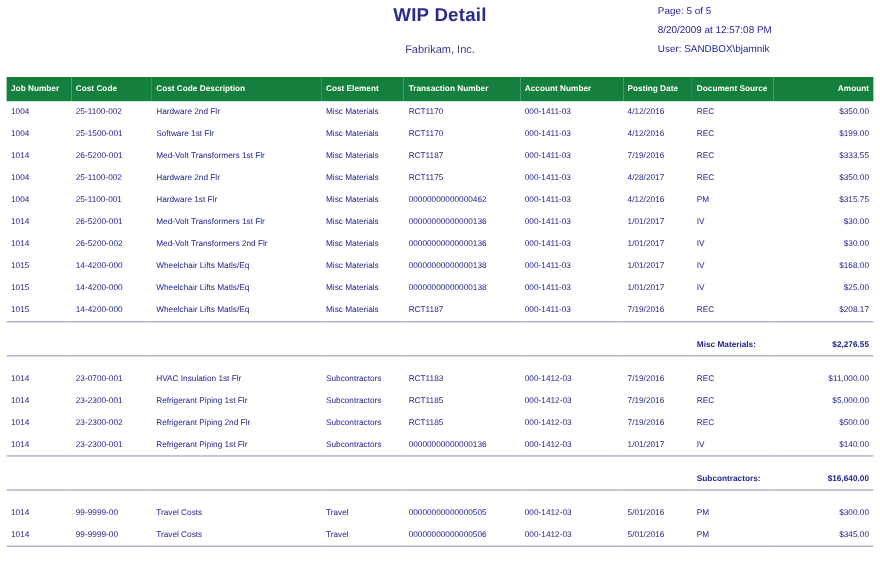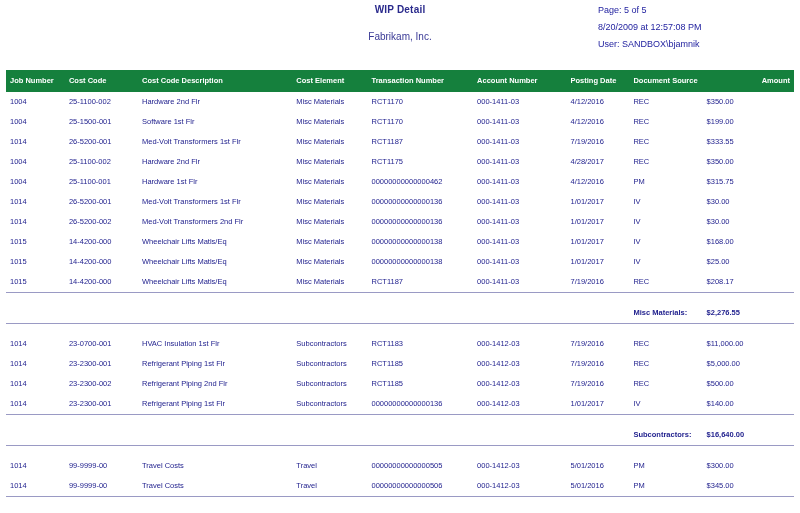--- a/index.html
+++ b/index.html
@@ -29,21 +29,21 @@
     height: 62px;
   }
   .title-block {
     position: absolute;
     left: 0;
     right: 0;
     top: 4px;
     text-align: center;
   }
   .doc-title {
-    font-size: 10px;
+    font-size: 17px;
     font-weight: bold;
     color: #2a2a8c;
     letter-spacing: .2px;
   }
   .doc-subtitle {
     font-size: 10px;
     color: #3a3a96;
     margin-top: 16px;
   }
   .meta-block {
@@ -84,21 +84,21 @@
     text-align: right;
   }
   table.wip tbody td {
     padding: 5px 4px;
     vertical-align: top;
     line-height: 10px;
     white-space: nowrap;
     overflow: hidden;
     text-overflow: ellipsis;
   }
-  td.num, th.num { text-align: left; }
+  td.num, th.num { text-align: right; }
 
   tr.sep td {
     border-top: 1px solid #9a9ac4;
     height: 0;
     padding: 0;
     line-height: 0;
     font-size: 0;
   }
   tr.subtotal td {
     font-weight: bold;

